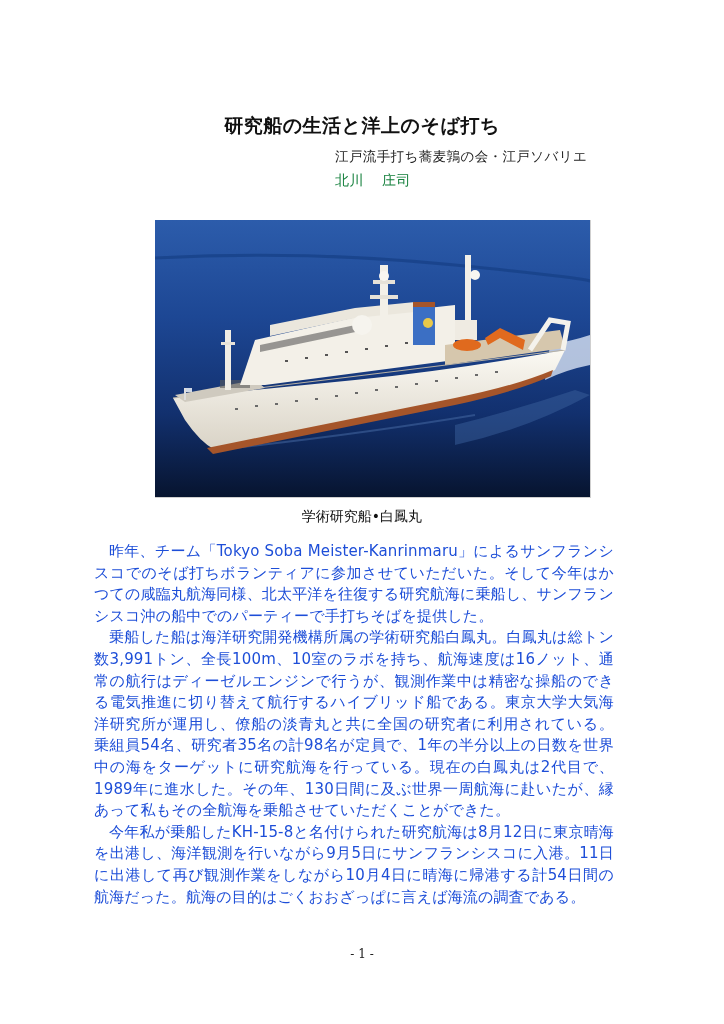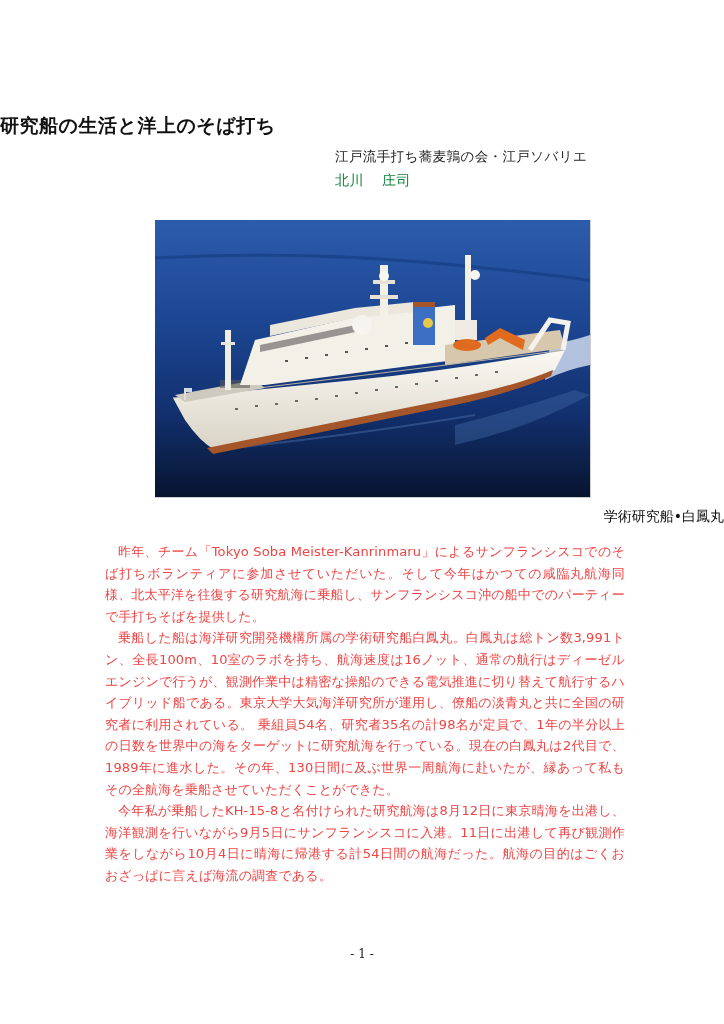--- a/index.html
+++ b/index.html
@@ -2,47 +2,47 @@
 <html><head>
   <meta charset="utf-8">
   <style>
     html, body { margin: 0; padding: 0; background: #ffffff; }
     body {
       width: 724px; height: 1024px; position: relative; overflow: hidden;
       font-family: "DejaVu Sans", sans-serif; color: #111;
     }
     .title {
       position: absolute; left: 0; width: 724px; top: 100px;
-      text-align: left; font-size: 19px; letter-spacing: 0.5px;
+      text-align: center; font-size: 19px; letter-spacing: 0.5px;
       font-family: "DejaVu Sans", sans-serif; color: #111;
     }
     .affil {
       position: absolute; left: 335px; top: 148px;
       font-family: "DejaVu Serif", serif; font-size: 13.5px; color: #222;
       letter-spacing: 0.4px;
     }
     .author {
       position: absolute; left: 335px; top: 172px;
       font-family: "DejaVu Sans", sans-serif; font-size: 14px; color: #15803d;
       letter-spacing: 0.5px;
     }
     .author .gap { display: inline-block; width: 18px; }
     .photo {
       position: absolute; left: 155px; top: 220px; width: 435px; height: 277px;
       overflow: hidden; border-right: 1px solid #cfcfcf; border-bottom: 1px solid #cfcfcf;
     }
     .photo svg { display: block; }
     .caption {
-      position: absolute; left: 0; width: 724px; top: 508px; text-align: right;
+      position: absolute; left: 0; width: 724px; top: 508px; text-align: center;
       font-size: 14px; color: #111; font-family: "DejaVu Sans", sans-serif;
     }
     .body-text {
-      position: absolute; left: 105px; top: 541px; width: 520px;
-      font-family: "DejaVu Sans", sans-serif; font-size: 13px; line-height: 21.6px;
-      color: #ef4444; text-align: justify; letter-spacing: 0.15px;
+      position: absolute; left: 94px; top: 541px; width: 520px;
+      font-family: "DejaVu Sans", sans-serif; font-size: 15px; line-height: 21.6px;
+      color: #1d4ed8; text-align: justify; letter-spacing: 0.15px;
     }
     .body-text p { margin: 0; text-indent: 1em; }
     .page-number {
       position: absolute; left: 0; width: 724px; top: 947px; text-align: center;
       font-family: "DejaVu Serif", serif; font-size: 12px; color: #222;
     }
   </style>
 </head>
 <body>
 

